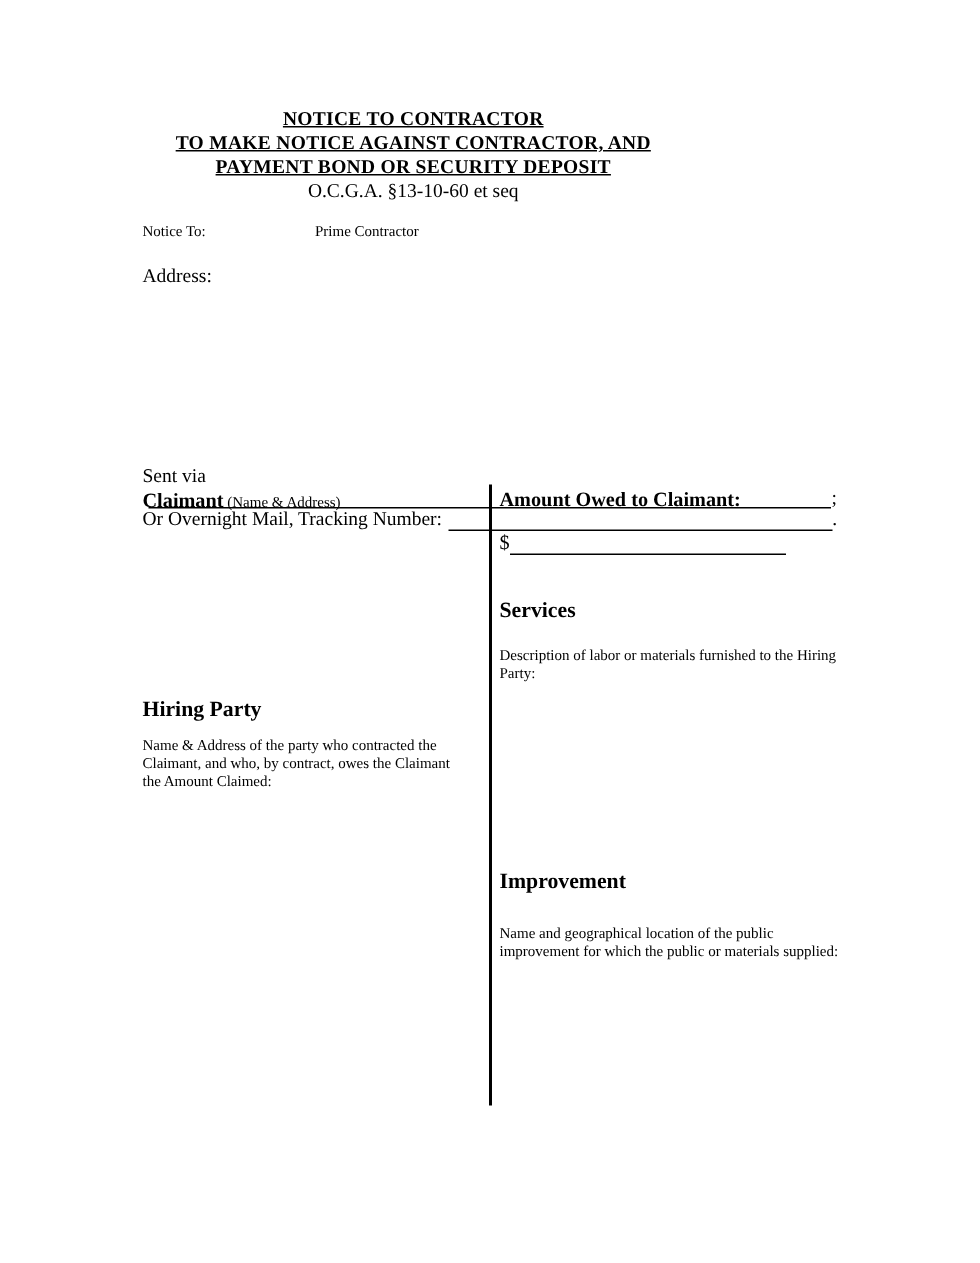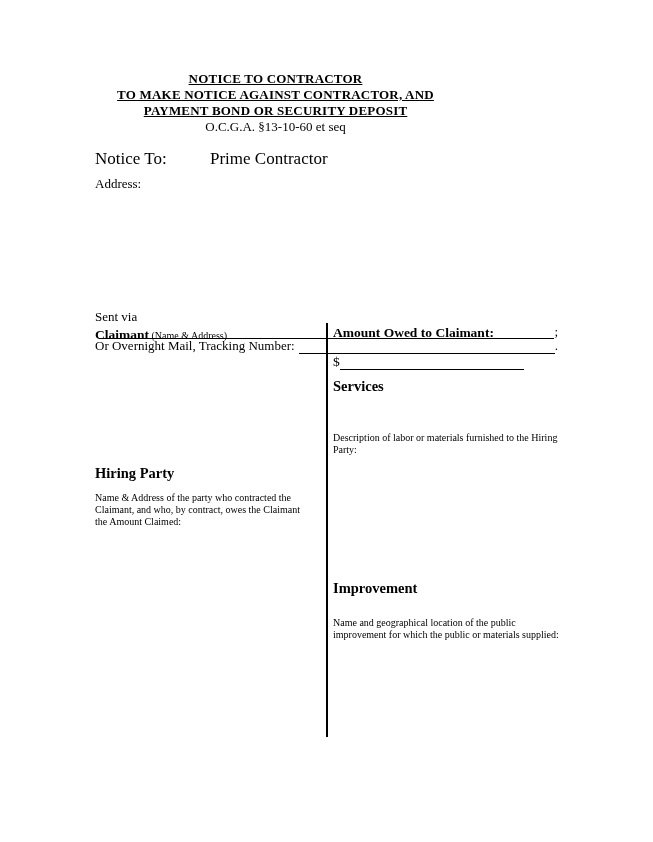--- a/index.html
+++ b/index.html
@@ -35,21 +35,21 @@
   .title-citation {
     font-weight: normal;
     text-decoration: none;
   }
 
   
   .notice-row {
     position: absolute;
     left: 95px;
     top: 149px;
-    font-size: 17px;
+    font-size: 10px;
     display: flex;
   }
   .notice-label { width: 115px; }
   .address-row {
     position: absolute;
     left: 95px;
     top: 176px;
     font-size: 13px;
   }
 
@@ -176,19 +176,19 @@
     <div class="col-item heading-lg" style="top: 142px;">Hiring Party</div>
     <div class="col-item small-text" style="top: 151px; width: 214px;">Name &amp; Address of the party who contracted the Claimant, and who, by contract, owes the Claimant the Amount Claimed:</div>
   </div>
 
   <div class="right-col">
     <div class="col-item heading-md" style="top: 2px;">Amount Owed to Claimant:</div>
     <div class="col-item amount-row" style="top: 31px;">
       <span>$</span>
       <span class="amount-blank"></span>
     </div>
-    <div class="col-item heading-lg" style="top: 55px;">Services</div>
+    <div class="col-item heading-lg" style="top: 76px;">Services</div>
     <div class="col-item small-text" style="top: 91px; width: 226px;">Description of labor or materials furnished to the Hiring Party:</div>
     <div class="col-item heading-lg" style="top: 257px;">Improvement</div>
     <div class="col-item small-text" style="top: 276px; width: 226px;">Name and geographical location of the public improvement for which the public or materials supplied:</div>
   </div>
 
 </div>
 
 </body></html>

